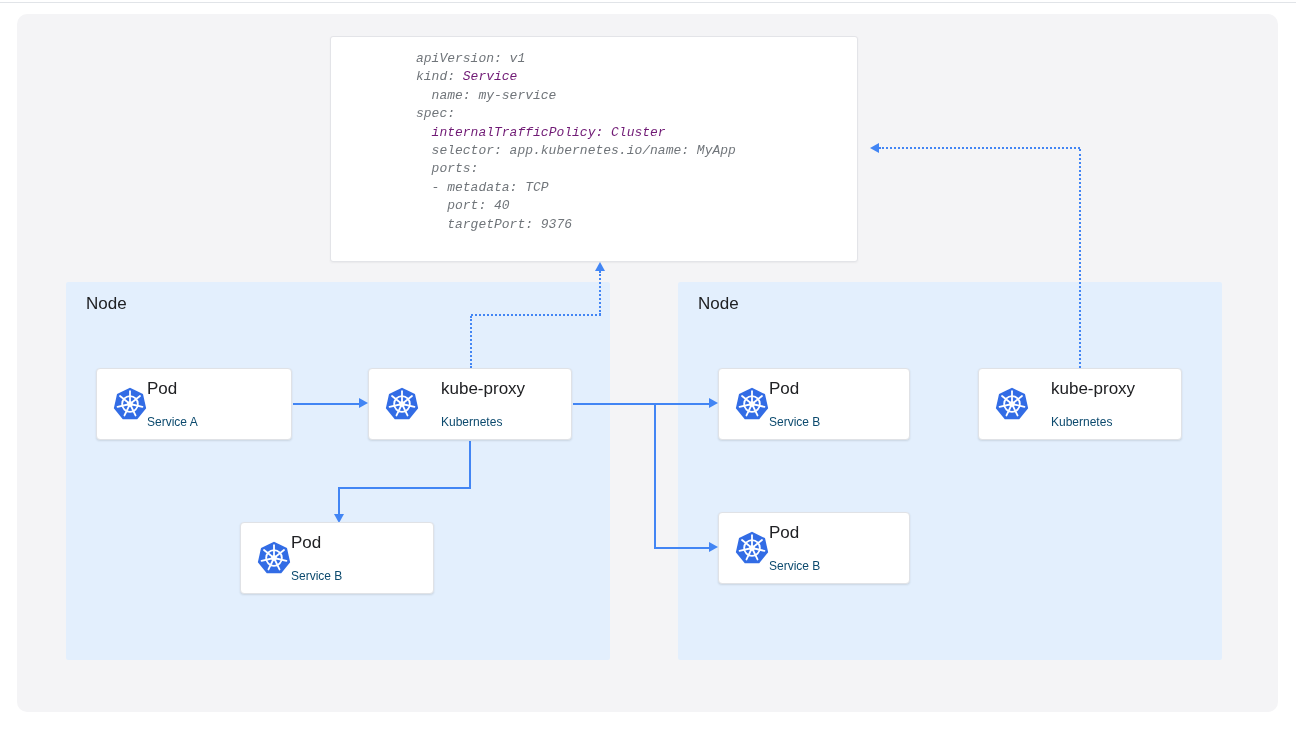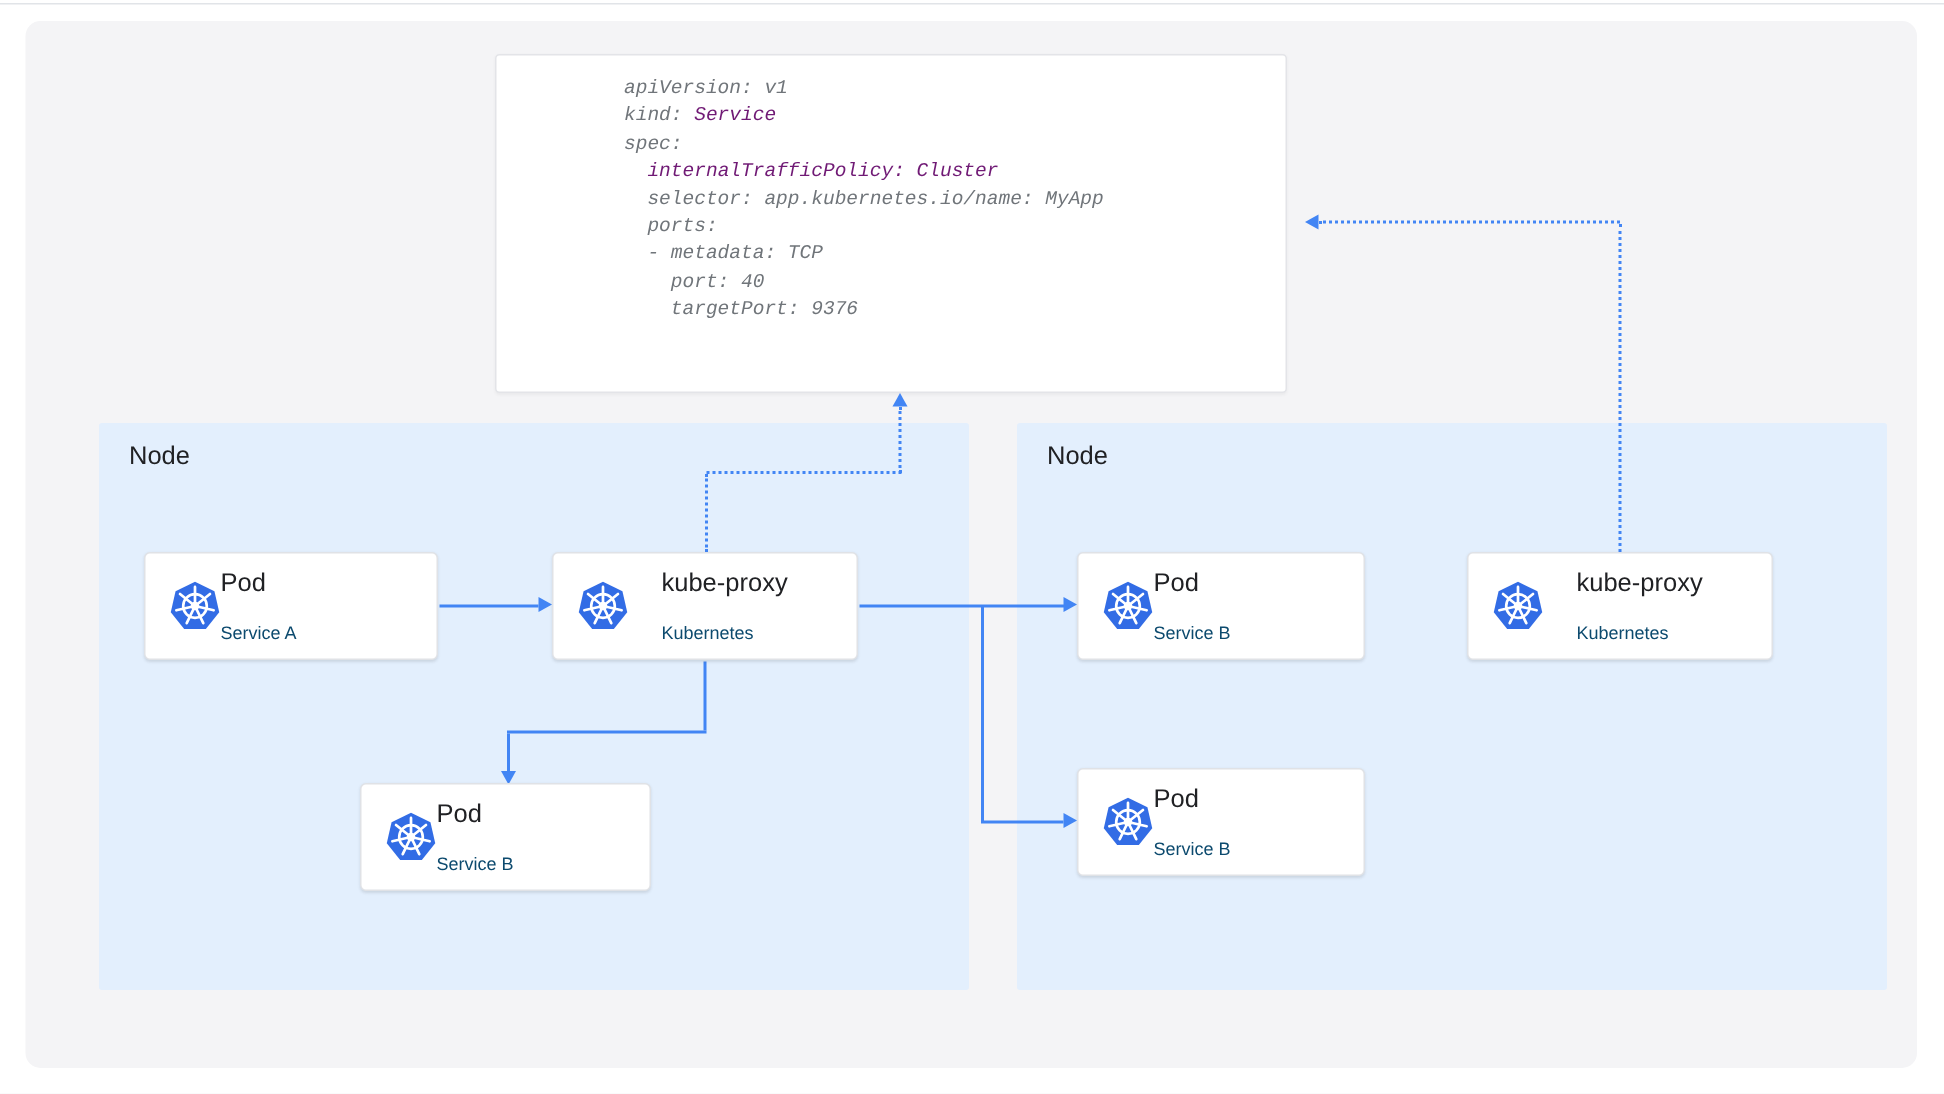--- a/index.html
+++ b/index.html
@@ -26,21 +26,21 @@
     position:absolute; left:85px; top:13px; right:8px;
     font-family:"Liberation Mono","DejaVu Sans Mono",monospace;
     font-style:italic; font-size:13px; line-height:18.4px; color:#70757a;
   }
   .yaml-line { white-space:pre; }
   .yaml-line .b { font-weight:400; color:#701a75; }
 
   
   .node {
     position:absolute; top:282px; width:544px; height:378px;
-    background:var(--node-bg,#e3effd); border-radius:2px; z-index:1;padding-left:36px;
+    background:var(--node-bg,#e3effd); border-radius:2px; z-index:1;
   }
   .node-left  { left:66px; }
   .node-right { left:678px; }
   .node-label {
     position:absolute; left:20px; top:12px;
     font-size:17px; color:#202124;
   }
 
   
   .card {
@@ -76,20 +76,21 @@
 </head>
 <body>
 
 <div class="top-rule"></div>
 <div class="panel"></div>
 
 <div class="yaml-box">
   <div class="yaml-code">
       <div class="yaml-line"><span>apiVersion: v1</span></div>
       <div class="yaml-line"><span>kind: </span><span class="b">Service</span></div>
+      <div class="yaml-line"><span>  name: my-service</span></div>
       <div class="yaml-line"><span>spec:</span></div>
       <div class="yaml-line"><span>  </span><span class="b">internalTrafficPolicy: Cluster</span></div>
       <div class="yaml-line"><span>  selector: app.kubernetes.io/name: MyApp</span></div>
       <div class="yaml-line"><span>  ports:</span></div>
       <div class="yaml-line"><span>  - metadata: TCP</span></div>
       <div class="yaml-line"><span>    port: 40</span></div>
       <div class="yaml-line"><span>    targetPort: 9376</span></div>
     </div>
 </div>
 

